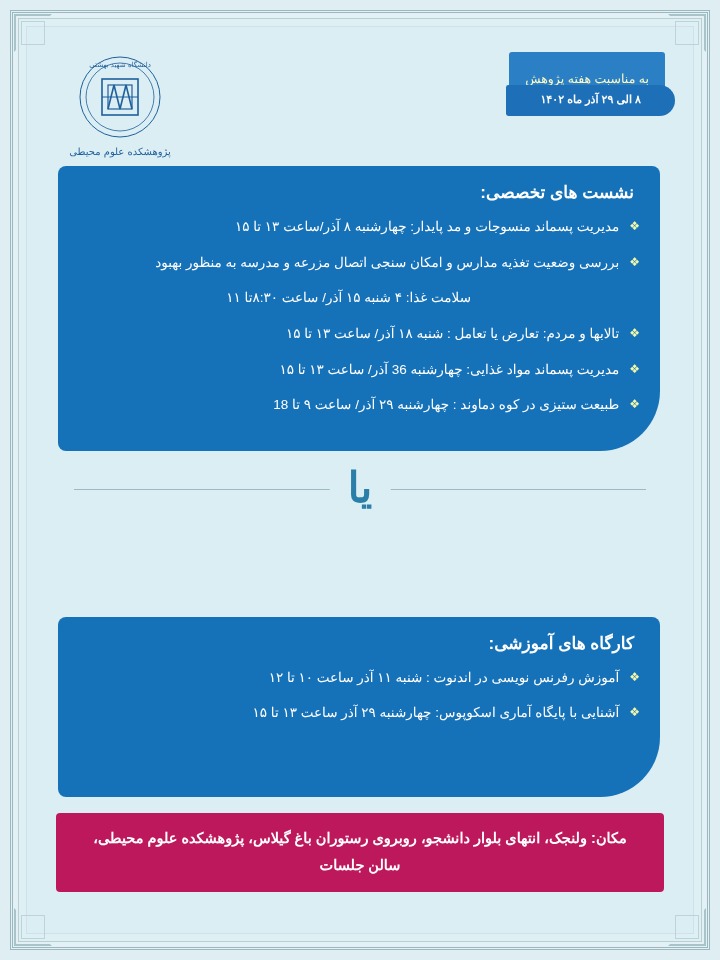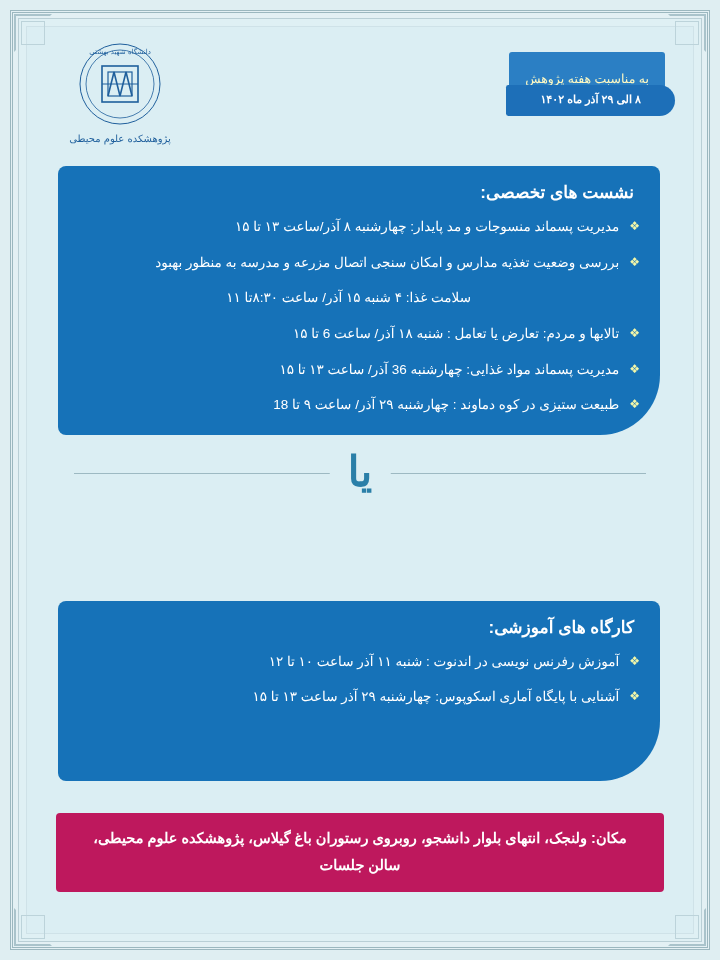--- a/index.html
+++ b/index.html
@@ -85,37 +85,37 @@
     font-size: 11px;
     font-weight: bold;
     padding: 8px 34px 10px 34px;
     border-radius: 4px 26px 26px 4px;
     white-space: nowrap;
   }
 
   
   .logo-wrap {
     position: absolute;
-    left: 30px; top: 8px;
+    left: 30px; top: 21px;
     width: 120px; height: 122px;
     color: #b91c1c;
   }
   .logo-wrap svg { display: block; }
 
   
   .panel {
     background: #1672b8;
     color: #ffffff;
     border-radius: 6px;
     padding: 14px 20px 16px 20px;
   }
   .panel.sessions {
     margin: 6px 30px 0 28px;
     border-radius: 8px 8px 60px 8px;
-    padding-bottom: 6px;
+    padding-bottom: 22px;
   }
   .panel-title {
     font-size: 17px;
     font-weight: bold;
     text-align: right;
     margin: 2px 6px 12px 0;
   }
   ul.items {
     list-style: none;
     margin: 0; padding: 0;
@@ -252,21 +252,21 @@
           <span class="txt">بررسی وضعیت تغذیه مدارس و امکان سنجی اتصال مزرعه و مدرسه به منظور بهبود</span>
         </li>
 
         <li class="no-bullet center">
           <span class="bullet">❖</span>
           <span class="txt">سلامت غذا: ۴ شنبه ۱۵ آذر/ ساعت ۸:۳۰تا ۱۱</span>
         </li>
 
         <li>
           <span class="bullet">❖</span>
-          <span class="txt">تالابها و مردم: تعارض یا تعامل : شنبه ۱۸ آذر/ ساعت 6 تا ۱۵</span>
+          <span class="txt">تالابها و مردم: تعارض یا تعامل : شنبه ۱۸ آذر/ ساعت ۱۳ تا ۱۵</span>
         </li>
 
         <li>
           <span class="bullet">❖</span>
           <span class="txt">مدیریت پسماند مواد غذایی: چهارشنبه 36 آذر/ ساعت ۱۳ تا ۱۵</span>
         </li>
 
         <li>
           <span class="bullet">❖</span>
           <span class="txt">طبیعت ستیزی در کوه دماوند : چهارشنبه ۲۹ آذر/ ساعت ۹ تا 18</span>

